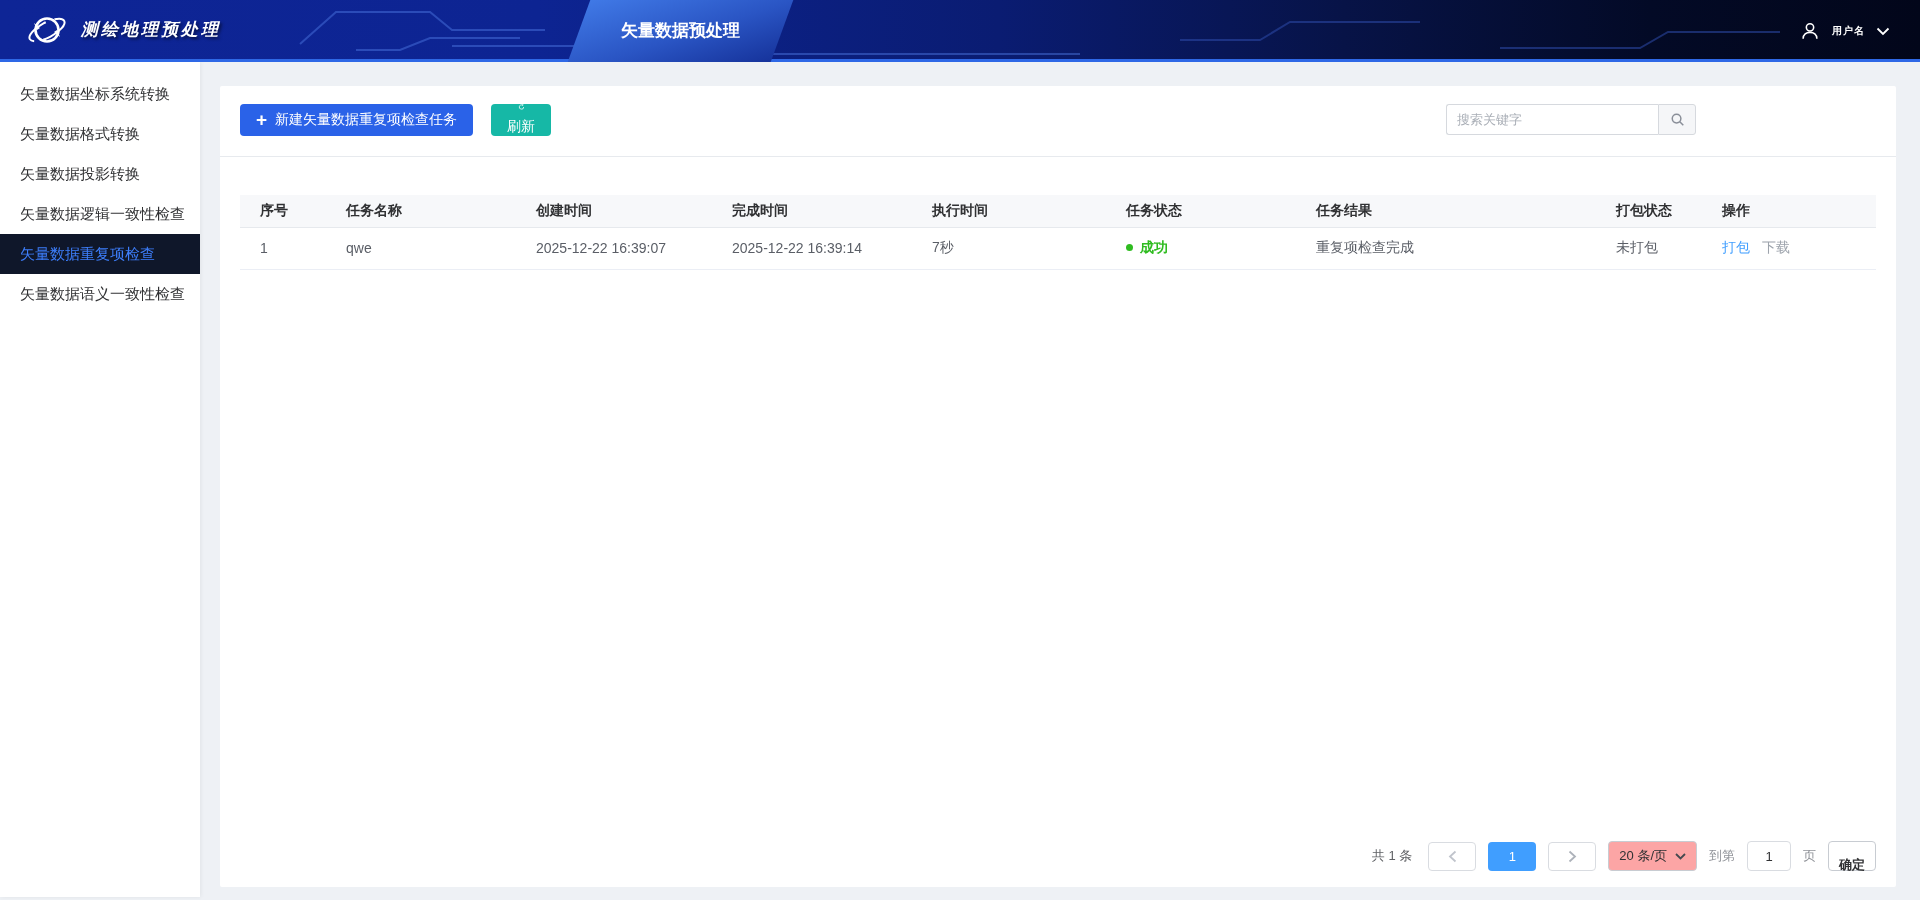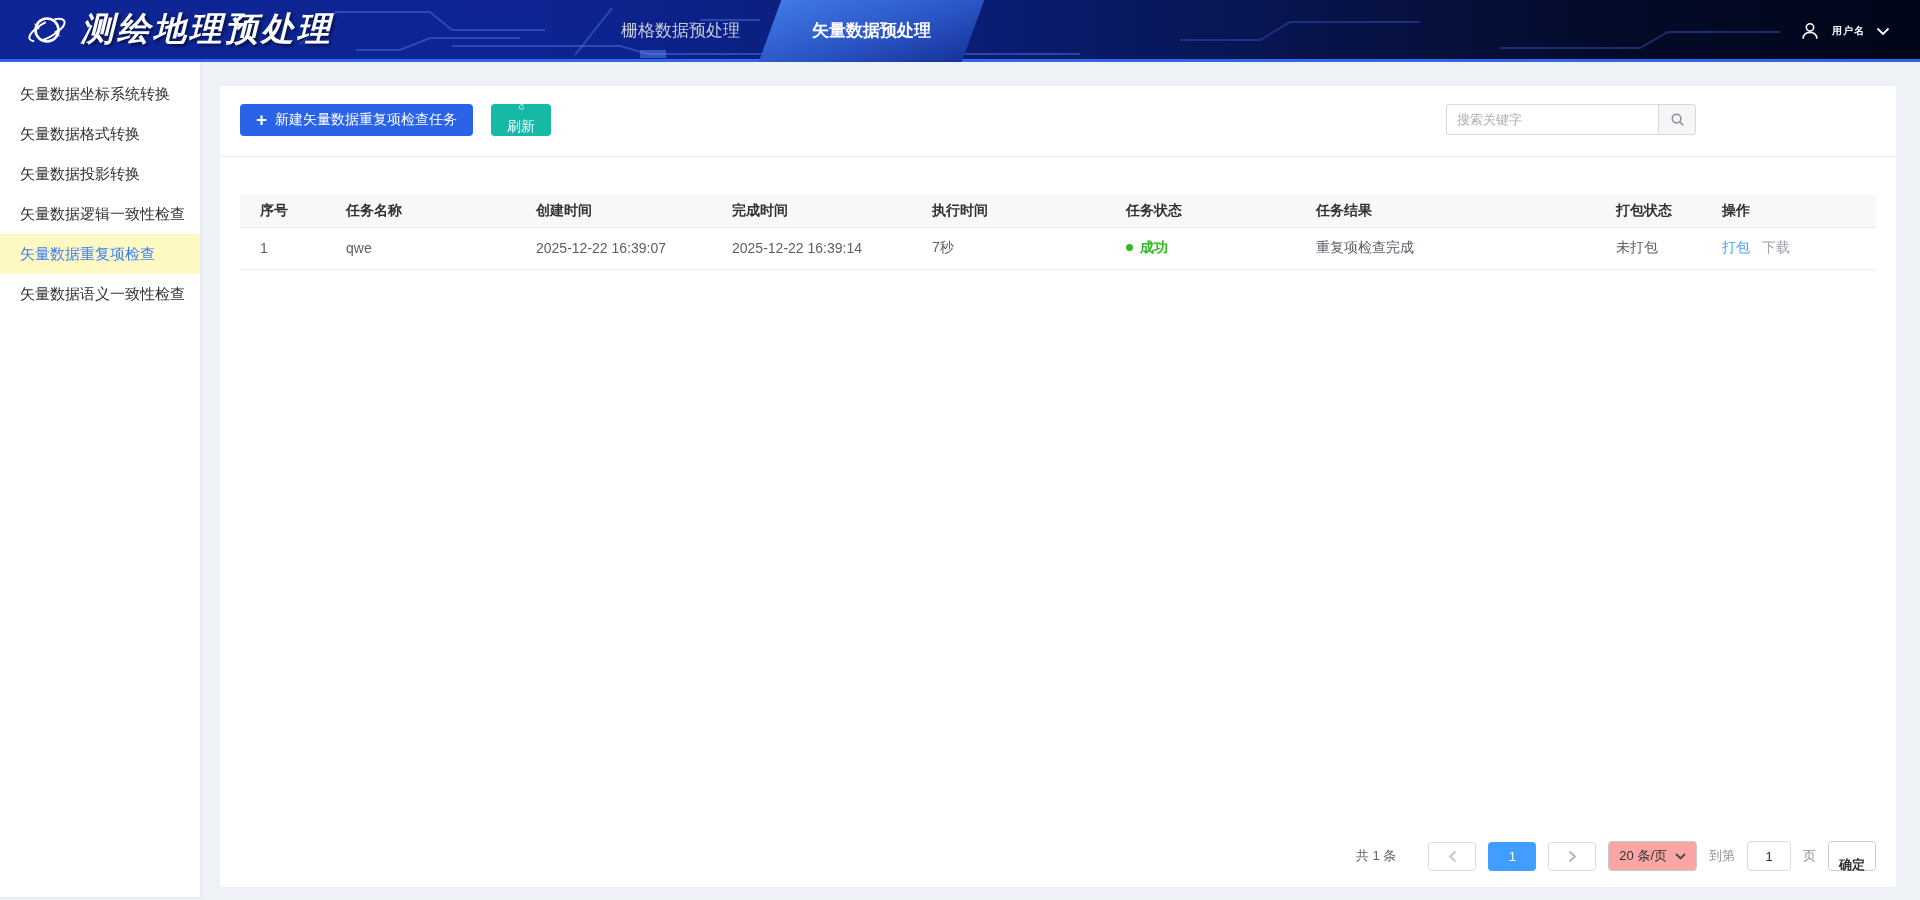--- a/index.html
+++ b/index.html
@@ -11,21 +11,21 @@
   
   .header {
     position:relative; height:62px;
     background:linear-gradient(90deg,#0e2596 0%,#0d2492 28%,#0a1c72 52%,#071347 70%,#030a26 86%,#02061a 100%);
     border-bottom:3px solid #2e68e6;
     display:flex; align-items:center;
   }
   .hdr-decor { position:absolute; inset:0; pointer-events:none; }
   .logo { display:flex; align-items:center; gap:13px; padding-left:26px; position:relative; z-index:2; }
   .logo-text {
-    color:#fff; font-size:33px; font-weight:bold; font-style:italic;
+    color:#fff; font-size:17px; font-weight:bold; font-style:italic;
     letter-spacing:3px; text-shadow:2px 2px 3px rgba(0,0,0,.55);
     white-space:nowrap;
   }
   .tabs { position:absolute; left:585px; top:0; height:62px; display:flex; z-index:2; }
   .tab {
     position:relative; height:62px; line-height:62px; padding:0 36px;
     font-size:17px; color:#c6cbdc; cursor:pointer; white-space:nowrap;
   }
   .tab .tab-label { position:relative; z-index:2; }
   .tab.active { color:#fff; font-weight:bold;font-family:Liberation Serif, serif; }
@@ -39,21 +39,21 @@
   
   .page-body { display:flex; height:835px; }
   .sidebar {
     width:200px; background:#fff; padding-top:12px; flex:none;
     box-shadow:1px 0 4px rgba(0,0,0,.06);
   }
   .side-item {
     height:40px; line-height:40px; padding-left:20px;
     font-size:15px; color:#303133; cursor:pointer; white-space:nowrap;
   }
-  .side-item.active { background:#fef9c3; color:#3d7efb; }
+  .side-item.active { background:#0f172a; color:#3d7efb; }
   .main { flex:1; padding:24px 24px 10px 20px; }
   .card { background:#fff; height:100%; display:flex; flex-direction:column; border-radius:2px; }
   
   .toolbar {
     position:relative; padding:18px 20px 20px 20px;
     display:flex; align-items:center; border-bottom:1px solid #e7eaee; flex:none;
   }
   .btn { height:32px; border:none; border-radius:4px; color:#fff; font-size:14px;
          display:flex; align-items:center; gap:8px; padding:0 16px; cursor:pointer;
          font-family:inherit; }
@@ -81,21 +81,21 @@
   th:first-child, td:first-child { padding-left:20px; }
   .status-ok { color:#2fbc20; font-weight:bold; }
   .status-dot { display:inline-block; width:7px; height:7px; border-radius:50%; background:#2fbc20; margin-right:7px; vertical-align:1px; }
   .link { color:#409eff; cursor:pointer; margin-right:12px; }
   .link-disabled { color:#9da3ac; cursor:default; }
   
   .pagination {
     flex:none; display:flex; justify-content:flex-end; align-items:center;
     gap:12px; padding:0 20px 16px 0; font-size:13px; color:#606266;
   }
-  .pg-total { margin-right:20px; }
+  .pg-total { margin-right:4px; }
   .pg-btn {
     width:48px; height:29px; border:1px solid #d9dce1; border-radius:4px; background:#fff;
     display:flex; align-items:center; justify-content:center; cursor:pointer;
   }
   .pg-current {
     width:48px; height:29px; border-radius:4px; background:#409eff; color:#fff;
     display:flex; align-items:center; justify-content:center; font-size:13px;
   }
   .pg-select {
     height:30px; border:1px solid #c8ccd2; border-radius:4px; background:#fca5a5;
@@ -134,23 +134,20 @@
     <svg width="42" height="42" viewBox="0 0 42 42">
       <circle cx="21" cy="21" r="11.5" fill="none" stroke="#fff" stroke-width="2.6"></circle>
       <ellipse cx="21" cy="21" rx="19.5" ry="7.5" fill="none" stroke="#fff" stroke-width="2" transform="rotate(-28 21 21)" stroke-dasharray="30 9"></ellipse>
       <path d="M8,14 L14,19 L11,21 Z" fill="#fff"></path>
       <path d="M34,28 L28,23 L31,21 Z" fill="#fff"></path>
     </svg>
     <span class="logo-text">测绘地理预处理</span>
   </div>
 
   <div class="tabs">
-    <div class="tab">
-      <span class="tab-label">栅格数据预处理</span>
-    </div>
     <div class="tab active">
       <span class="tab-label">矢量数据预处理</span>
     </div>
   </div>
 
   <div class="user-area">
     <svg width="22" height="22" viewBox="0 0 24 24">
       <circle cx="12" cy="8" r="4" fill="none" stroke="#fff" stroke-width="1.7"></circle>
       <path d="M4.5,20.5 C4.5,15.8 8,13.5 12,13.5 C16,13.5 19.5,15.8 19.5,20.5" fill="none" stroke="#fff" stroke-width="1.7"></path>
     </svg>

